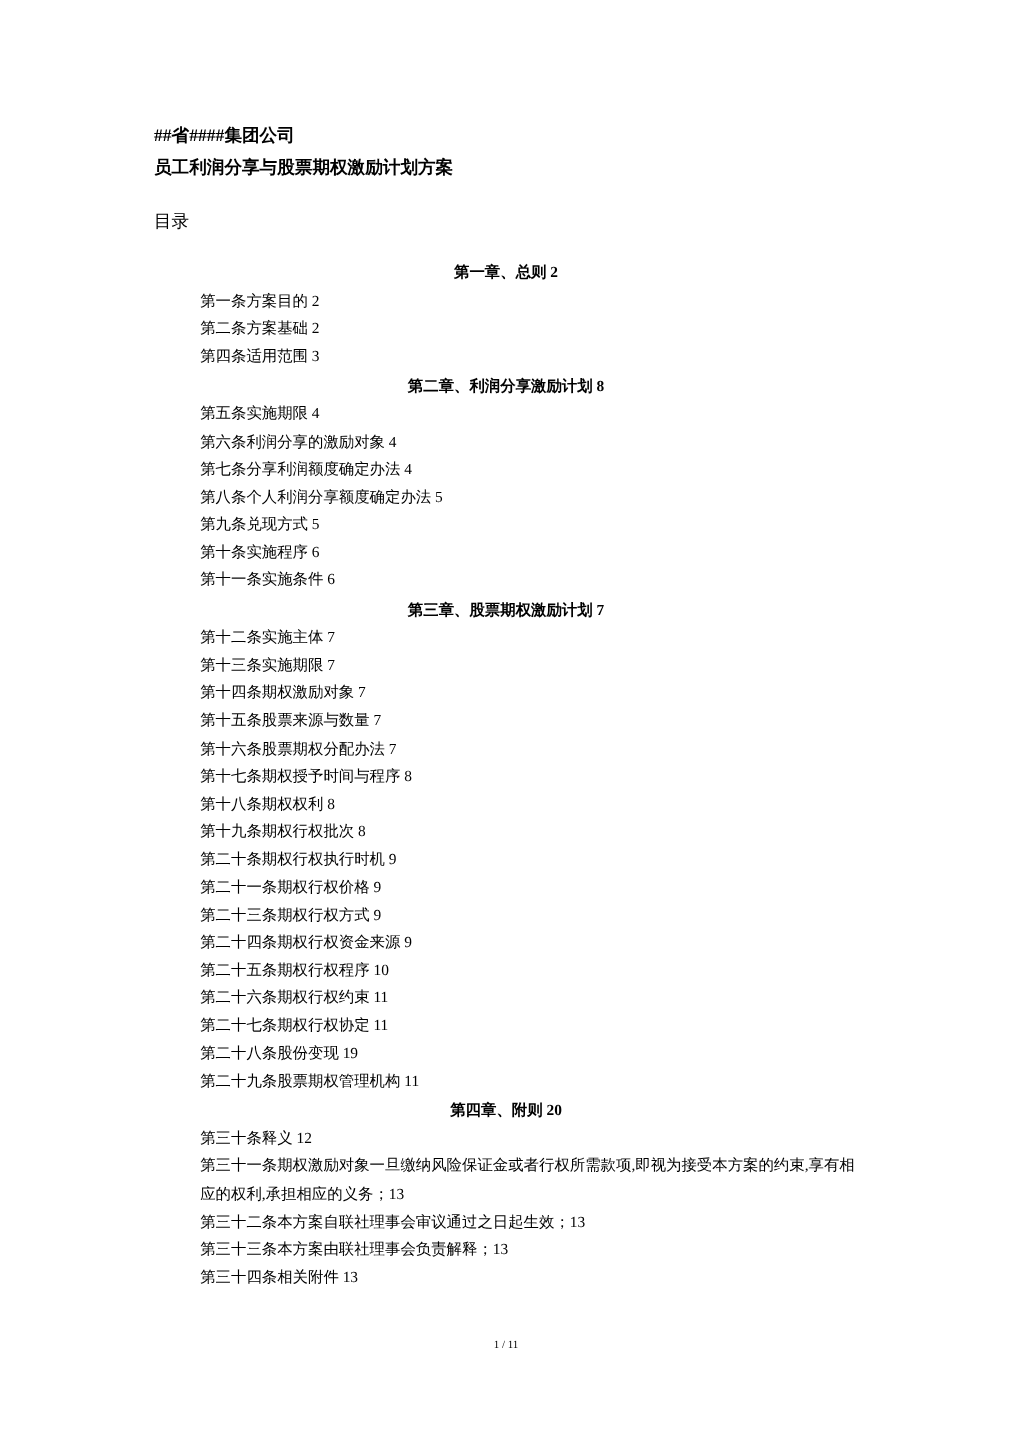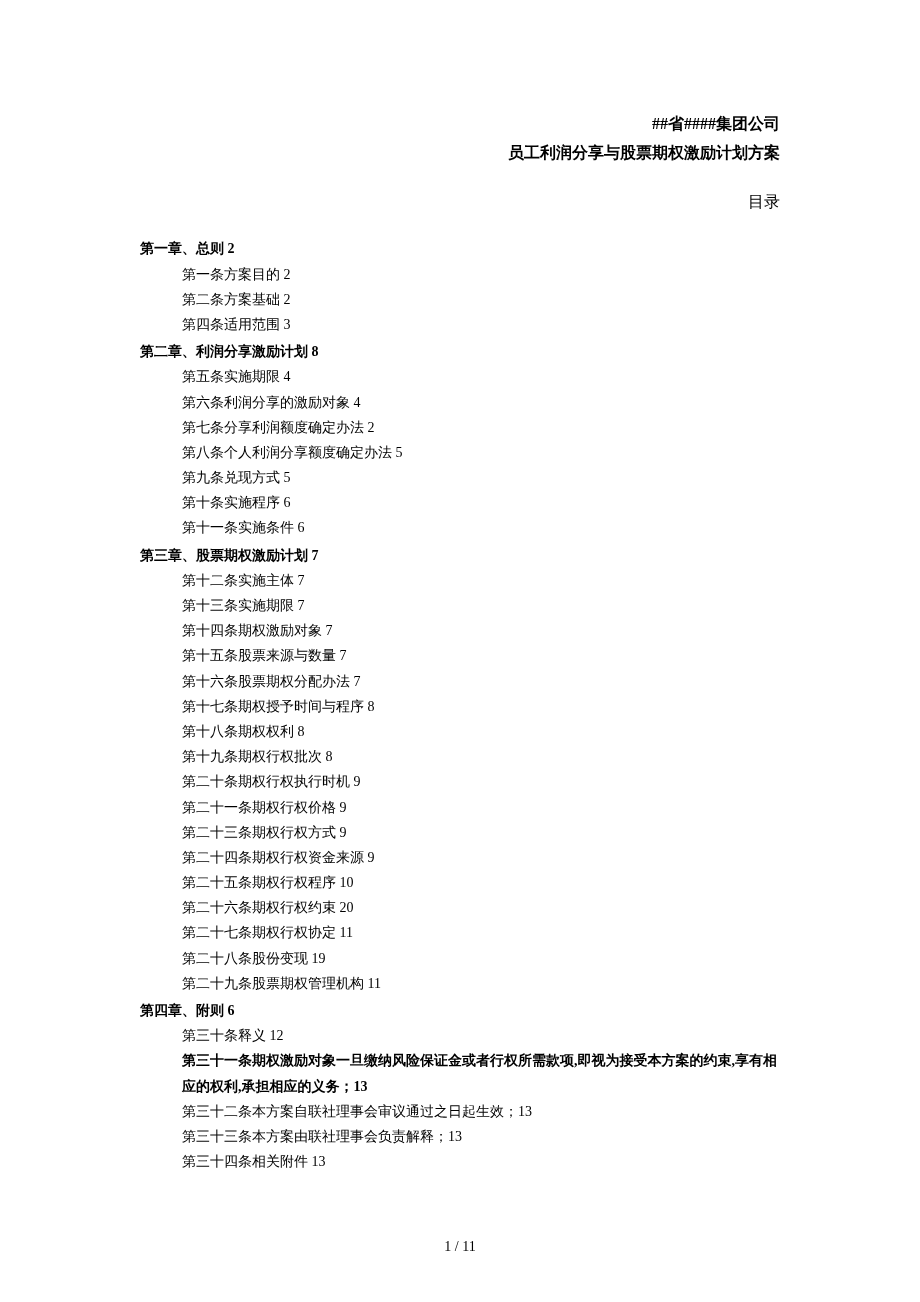--- a/index.html
+++ b/index.html
@@ -10,94 +10,94 @@
     body {
       font-family: "SimSun", "宋体", serif;
       font-size: 14px;
       line-height: 1.8;
       color: #000;
       background: #fff;
       width: 920px;
       padding: 110px 140px 40px 140px;
     }
     .title-block {
-      text-align: right;
+      text-align: left;
       margin-bottom: 20px;
     }
     .title-line1, .title-line2 {
       font-weight: bold;
       font-size: 16px;
     }
     .toc-title {
       font-size: 16px;
       margin-top: 20px;
     }
     .chapter {
       font-weight: bold;
       font-size: 14px;
       margin-top: 2px;
+      text-align: center;
     }
     .item {
       padding-left: 42px;
       font-size: 14px;
     }
     .multiline {
       padding-left: 42px;
-      font-weight: bold;
     }
     .page-number {
       text-align: center;
-      margin-top: 60px;
-      font-size: 14px;
+      margin-top: 40px;
+      font-size: 10px;
     }
   </style>
 </head>
 <body>
 
 <div class="title-block">
   <div class="title-line1">##省####集团公司</div>
   <div class="title-line2">员工利润分享与股票期权激励计划方案</div>
   <div class="toc-title">目录</div>
 </div>
 
 <div>
   <div class="chapter">第一章、总则 2</div>
   <div class="item">第一条方案目的 2</div>
   <div class="item">第二条方案基础 2</div>
   <div class="item">第四条适用范围 3</div>
 
   <div class="chapter">第二章、利润分享激励计划 8</div>
   <div class="item">第五条实施期限 4</div>
   <div class="item">第六条利润分享的激励对象 4</div>
-  <div class="item">第七条分享利润额度确定办法 2</div>
+  <div class="item">第七条分享利润额度确定办法 4</div>
   <div class="item">第八条个人利润分享额度确定办法 5</div>
   <div class="item">第九条兑现方式 5</div>
   <div class="item">第十条实施程序 6</div>
   <div class="item">第十一条实施条件 6</div>
 
   <div class="chapter">第三章、股票期权激励计划 7</div>
   <div class="item">第十二条实施主体 7</div>
   <div class="item">第十三条实施期限 7</div>
   <div class="item">第十四条期权激励对象 7</div>
   <div class="item">第十五条股票来源与数量 7</div>
   <div class="item">第十六条股票期权分配办法 7</div>
   <div class="item">第十七条期权授予时间与程序 8</div>
   <div class="item">第十八条期权权利 8</div>
   <div class="item">第十九条期权行权批次 8</div>
   <div class="item">第二十条期权行权执行时机 9</div>
   <div class="item">第二十一条期权行权价格 9</div>
   <div class="item">第二十三条期权行权方式 9</div>
   <div class="item">第二十四条期权行权资金来源 9</div>
   <div class="item">第二十五条期权行权程序 10</div>
-  <div class="item">第二十六条期权行权约束 20</div>
+  <div class="item">第二十六条期权行权约束 11</div>
   <div class="item">第二十七条期权行权协定 11</div>
   <div class="item">第二十八条股份变现 19</div>
   <div class="item">第二十九条股票期权管理机构 11</div>
 
-  <div class="chapter">第四章、附则 6</div>
+  <div class="chapter">第四章、附则 20</div>
   <div class="item">第三十条释义 12</div>
   <div class="item multiline">第三十一条期权激励对象一旦缴纳风险保证金或者行权所需款项,即视为接受本方案的约束,享有相应的权利,承担相应的义务；13</div>
   <div class="item">第三十二条本方案自联社理事会审议通过之日起生效；13</div>
   <div class="item">第三十三条本方案由联社理事会负责解释；13</div>
   <div class="item">第三十四条相关附件 13</div>
 </div>
 
 <div class="page-number">1 / 11</div>
 
 </body></html>

